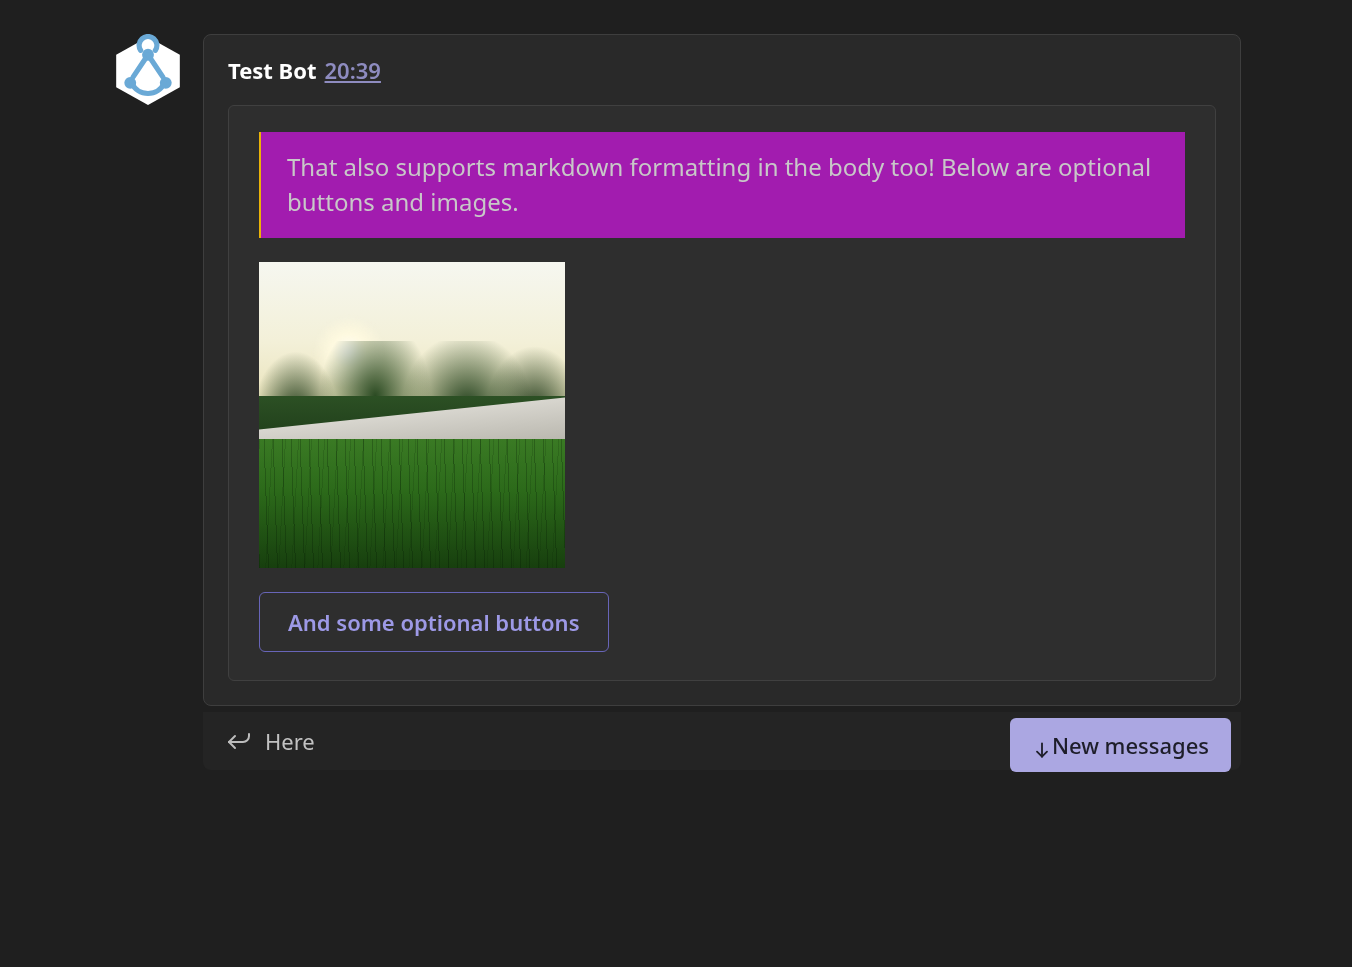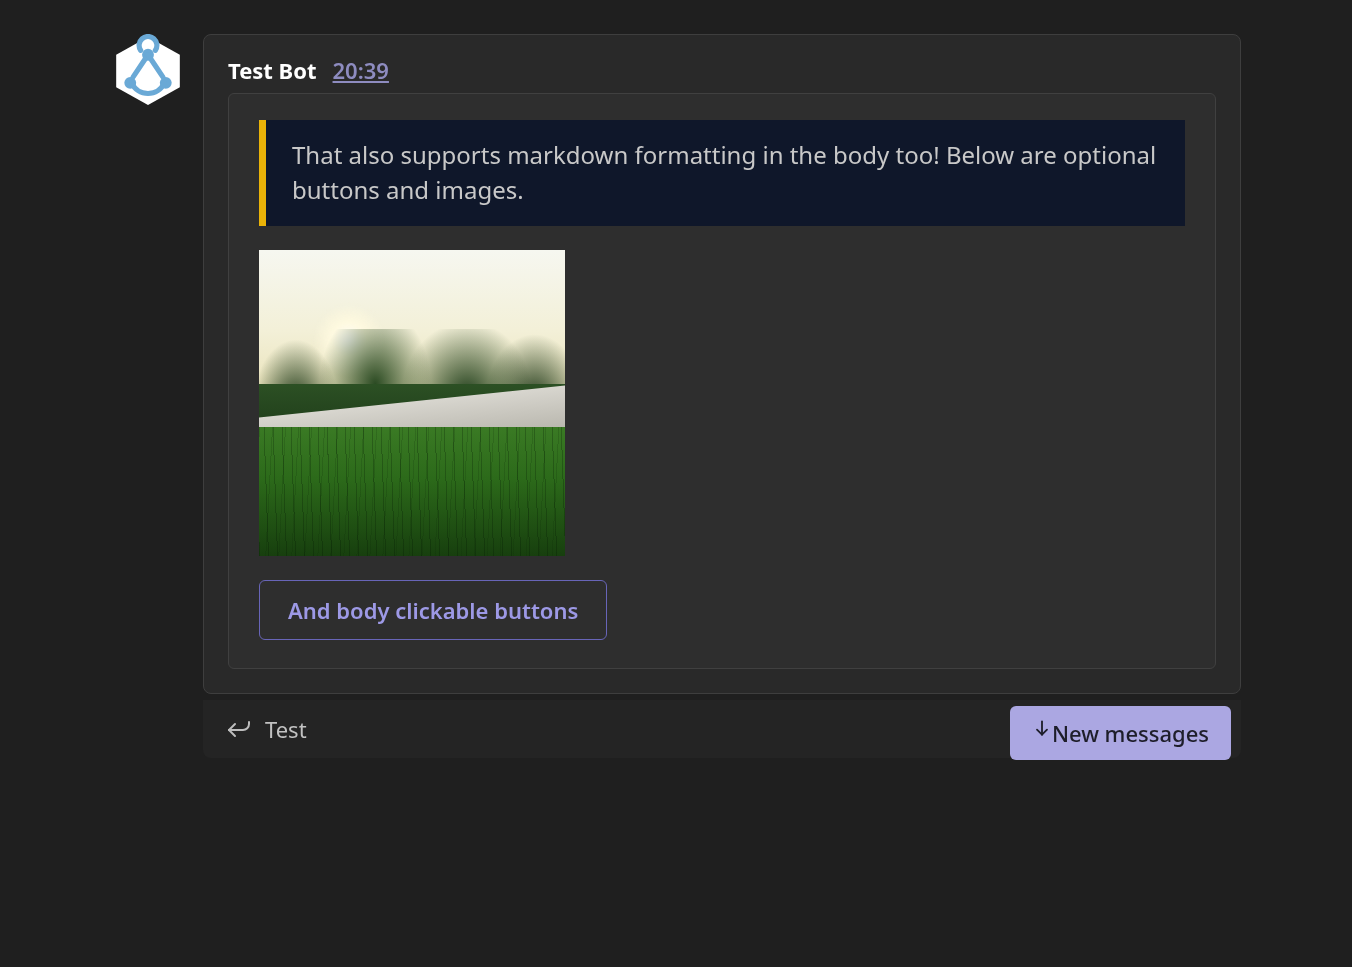--- a/index.html
+++ b/index.html
@@ -35,22 +35,22 @@
     }
     .message-bubble {
       background: #292929;
       border: 1px solid #3e3e3e;
       border-radius: 8px;
       padding: 20px 24px 24px 24px;
     }
     .sender-row {
       display: flex;
       align-items: baseline;
-      gap: 16px;
-      margin-bottom: 8px;
+      gap: 8px;
+      margin-bottom: 20px;
     }
     .sender-name {
       color: #ffffff;
       font-weight: 700;
       font-size: 22px;
     }
     .timestamp {
       color: #8e8cc0;
       font-size: 22px;
       font-weight: 600;
@@ -69,22 +69,22 @@
       line-height: 1.28;
       margin-bottom: 16px;
     }
     .card-subtitle {
       color: #b8b8b8;
       font-size: 24px;
       font-weight: 400;
       margin-bottom: 18px;
     }
     .blockquote {
-      background: #0f172a;
-      border-left: 7px solid #eab308;
+      background: #a21caf;
+      border-left: 2px solid #eab308;
       padding: 18px 26px;
       color: #c8c8c8;
       font-size: 24px;
       line-height: 1.45;
       margin-bottom: 24px;
     }
     .card-image {
       width: 306px;
       height: 306px;
       background: #333;
@@ -141,21 +141,21 @@
       top: 6px;
       background: #aba7e2;
       color: #1e1e2a;
       border: none;
       border-radius: 6px;
       padding: 12px 22px;
       font-size: 22px;
       font-weight: 500;
       font-family: inherit;
       display: flex;
-      align-items: flex-start;
+      align-items: flex-end;
       gap: 0;
       cursor: pointer;
     }
     .new-messages svg { width: 20px; height: 20px; }
   </style>
 </head>
 <body>
 
 <div class="chat-row">
   <div class="avatar">
@@ -186,33 +186,33 @@
         <div class="card-image">
           <div class="card-image-sky"></div>
           <div class="card-image-sun"></div>
           <div class="card-image-trees"></div>
           <div class="card-image-hedge"></div>
           <div class="card-image-path"></div>
           <div class="card-image-grass"></div>
           <div class="card-image-blades"></div>
         </div>
 
-        <button class="card-button">And body clickable buttons</button>
+        <button class="card-button">And some optional buttons</button>
       </div>
     </div>
 
     <div class="reply-bar">
       <span class="reply-icon">
         <svg width="26" height="22" viewBox="0 0 26 22" fill="none" stroke="currentColor" stroke-width="2" stroke-linecap="round" stroke-linejoin="round">
           <path d="M4 12 L10 6"></path>
           <path d="M4 12 L10 18"></path>
           <path d="M4 12 H18 A6 6 0 0 0 24 6 V4"></path>
         </svg>
       </span>
-      <span class="reply-text">Test</span>
+      <span class="reply-text">Here</span>
 
       <button class="new-messages">
         <svg viewBox="0 0 24 24" fill="none" stroke="#1e1e2a" stroke-width="2.2" stroke-linecap="round" stroke-linejoin="round">
           <path d="M12 4 v16"></path>
           <path d="M6 14 l6 6 6-6"></path>
         </svg>
         <span>New messages</span>
       </button>
     </div>
   </div>

